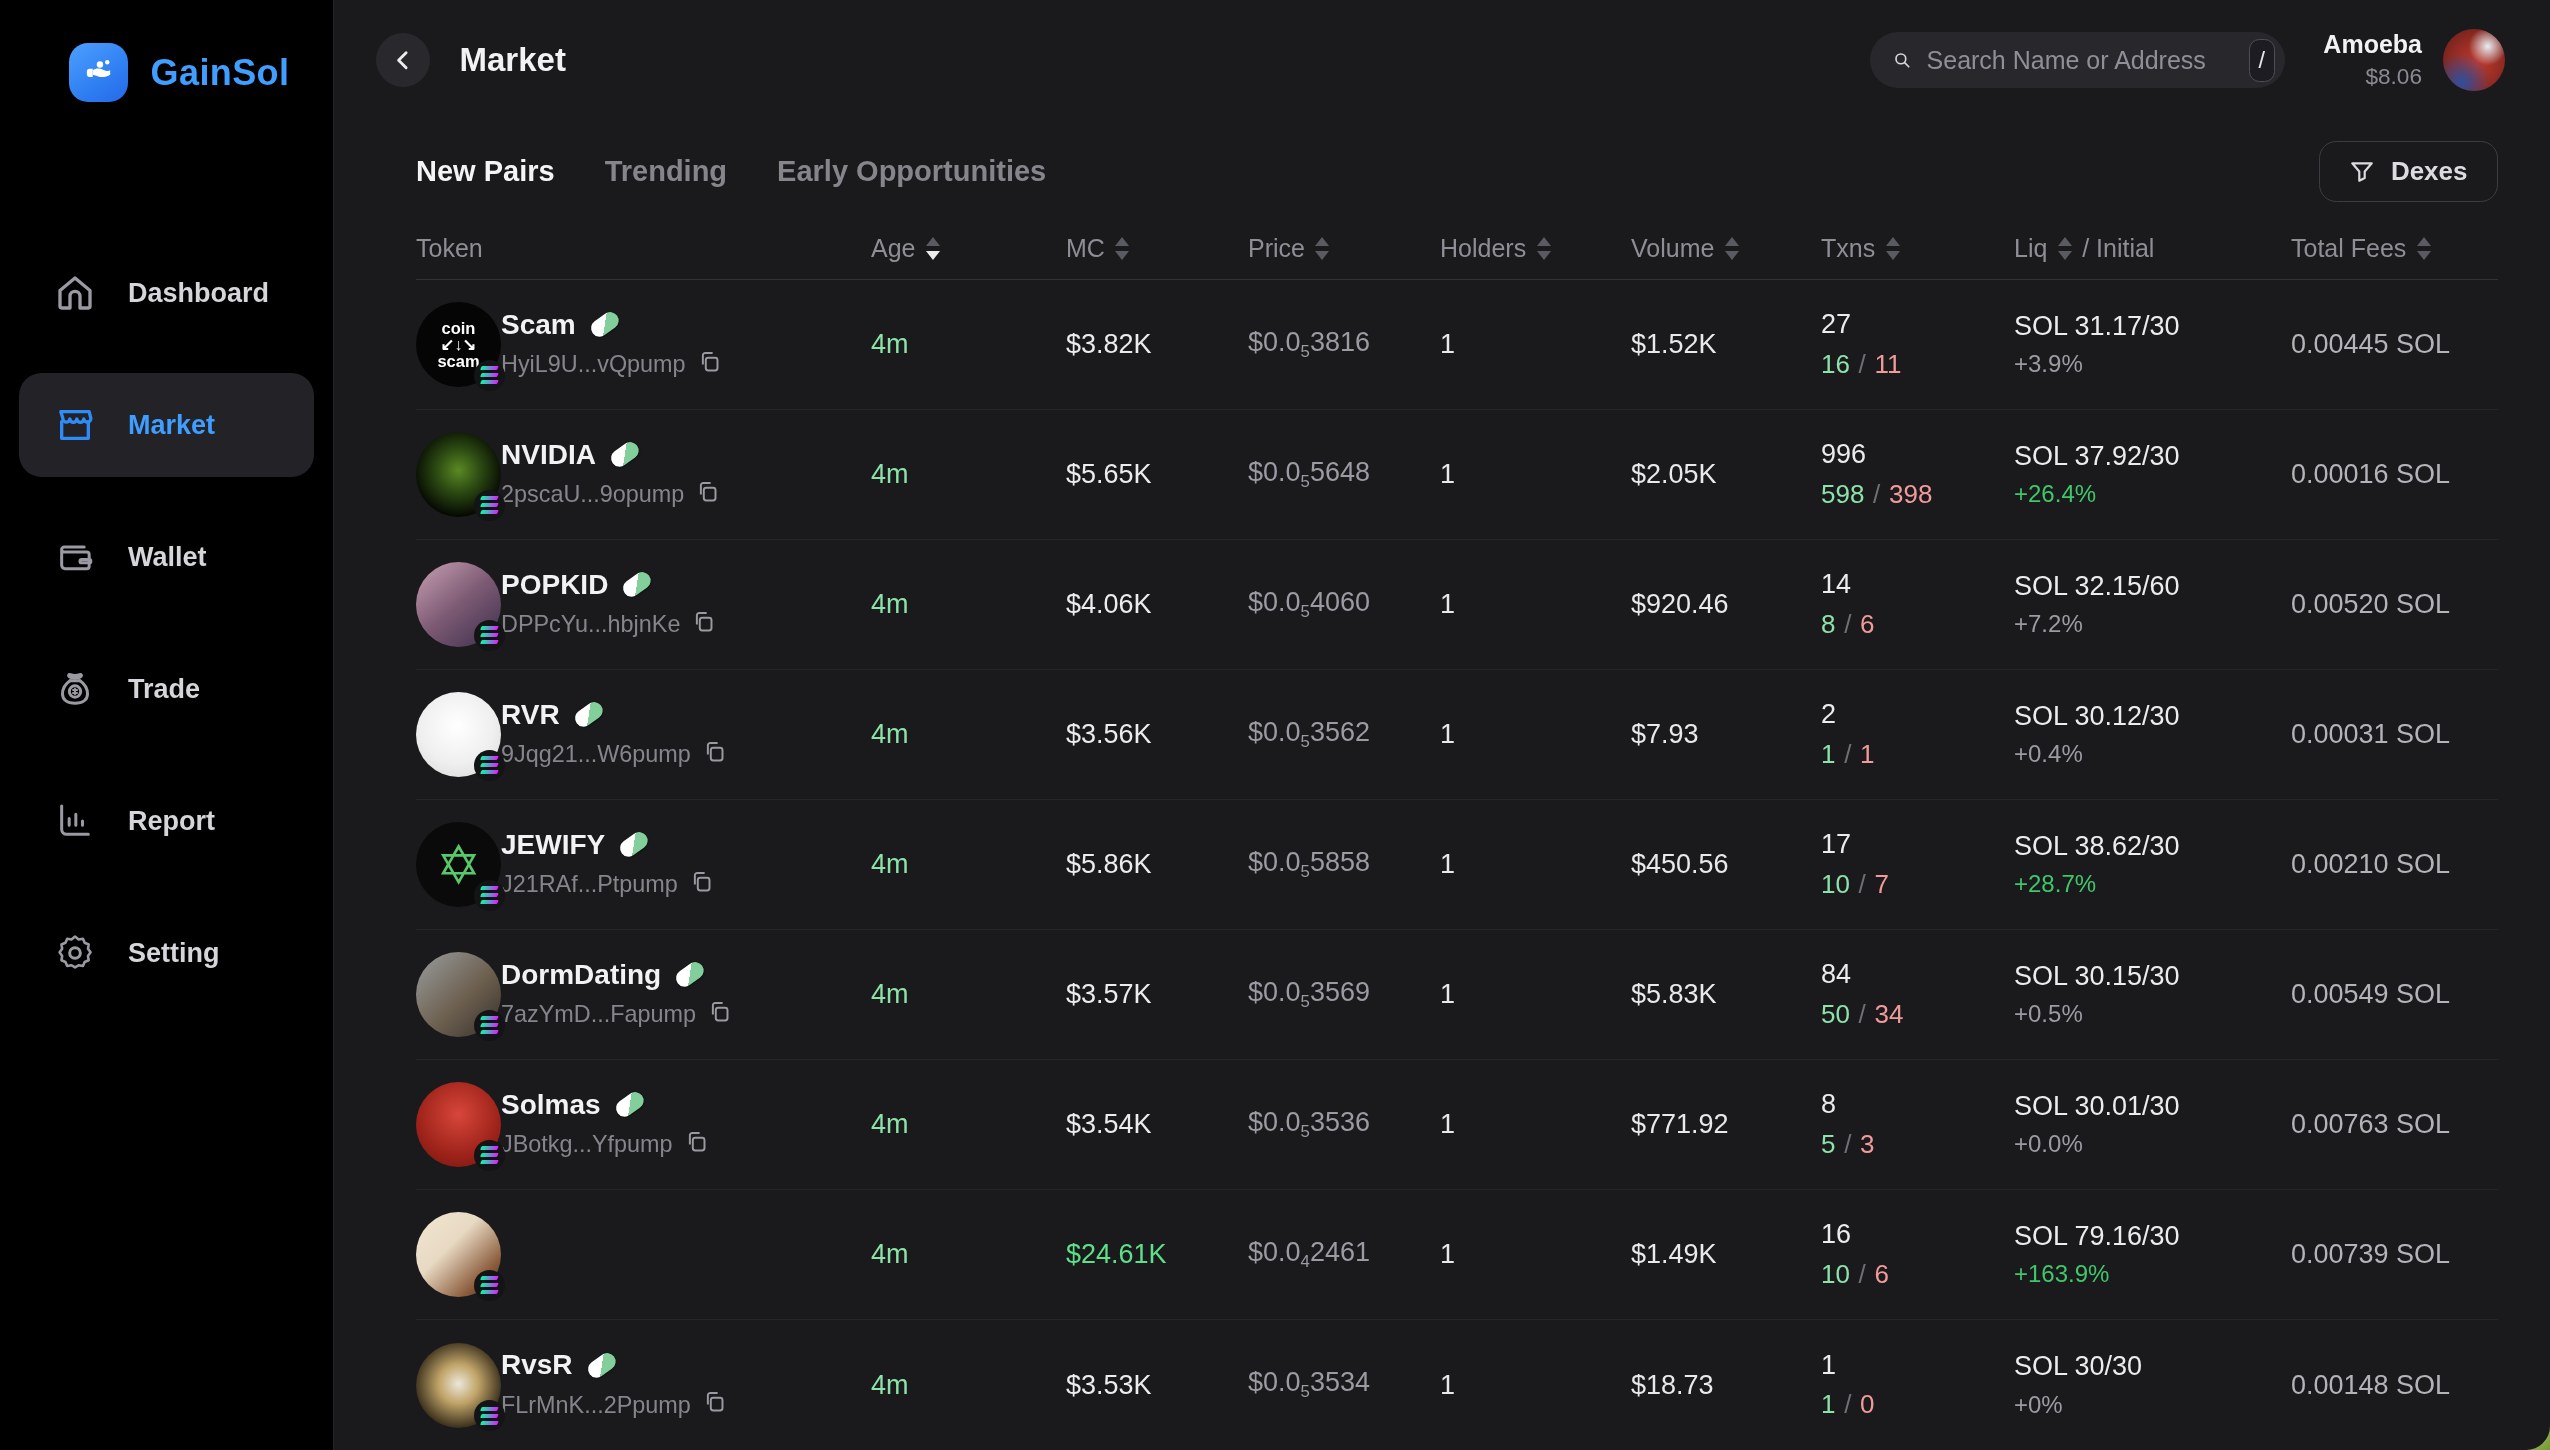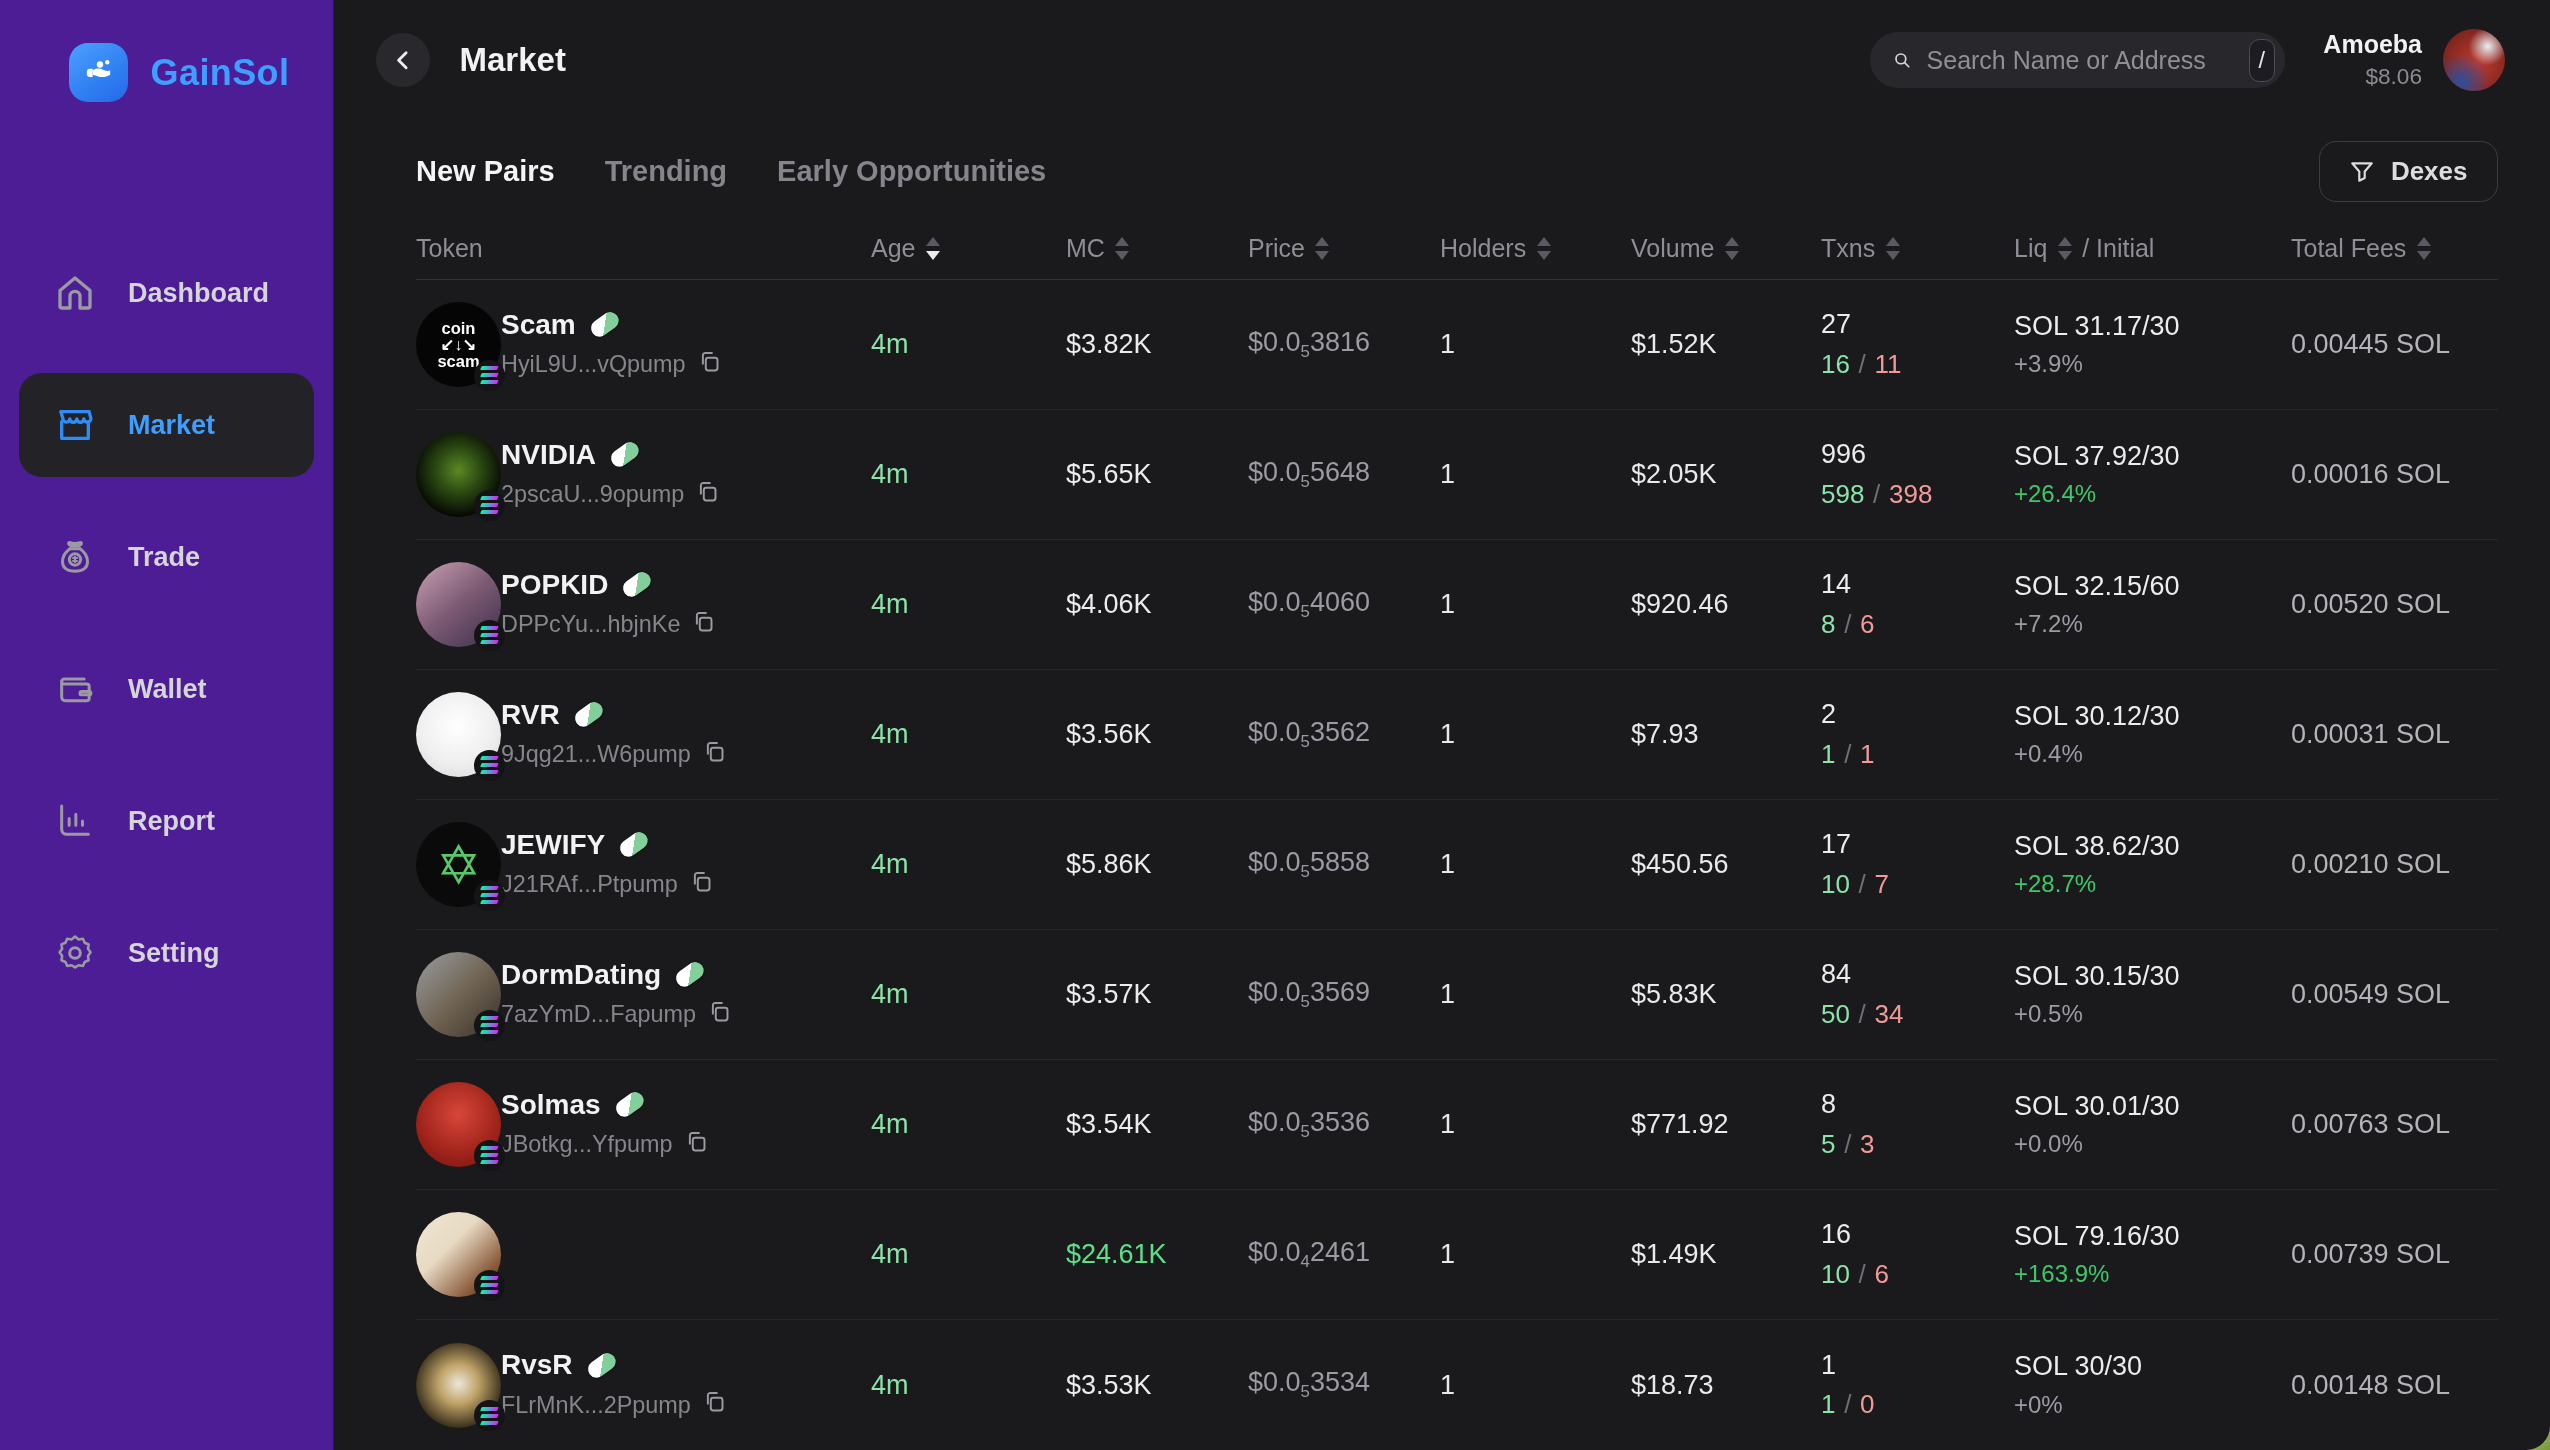--- a/index.html
+++ b/index.html
@@ -4,21 +4,21 @@
 <style>
   * { margin:0; padding:0; box-sizing:border-box; }
   html,body { background:#030303; font-family:"Liberation Sans", sans-serif; }
   #stage { position:relative; width:2550px; height:1450px; }
   .corner-leaf { position:absolute; right:-22.6px; bottom:-22.6px; width:75px; height:75px; border-radius:50%;
     background:radial-gradient(circle at 35% 35%, #c9d87a 0%, #7fa03f 45%, #46601f 100%); z-index:0; }
   #window { position:absolute; inset:0; display:flex; background:#1a1a1d; overflow:hidden;
     border-bottom-right-radius:24px; z-index:1; }
 
   
-  .sidebar { width:334px; min-width:334px; background:#4c1d95; border-right:0.9px solid #242428; padding:43px 19px 0 19px; }
+  .sidebar { width:334px; min-width:334px; background:#000000; border-right:0.9px solid #242428; padding:43px 19px 0 19px; }
   .logo-row { display:flex; align-items:center; gap:22.6px; padding-left:50px; margin-bottom:139px; }
   .logo-mark { width:59px; height:59px; border-radius:19px; background:linear-gradient(145deg,#4da0ff 0%,#2f7ff2 60%,#2668e8 100%);
     display:flex; align-items:center; justify-content:center; }
   .logo-mark svg { width:35px; height:35px; }
   .logo-text { font-size:36px; font-weight:700; color:#3f9eff; letter-spacing:0.4px; }
   .nav-item { display:flex; align-items:center; gap:33px; height:104px; padding-left:36px; border-radius:22.6px;
     color:#d6d6da; font-size:27px; font-weight:600; margin-bottom:28px; cursor:pointer; }
   .nav-item svg { width:40px; height:40px; stroke:#9a9aa2; }
   .nav-item.active { background:#232327; color:#3f9eff; }
   .nav-item.active svg { stroke:#2f8bf5; }
@@ -125,34 +125,34 @@
       </div>
       <div class="nav-item active">
         <svg viewBox="0 0 24 24" fill="none" stroke-width="2" stroke-linecap="round" stroke-linejoin="round">
             <path d="M4 10 V20 H20 V10"></path>
             <path d="M3.5 4 H20.5 L21.5 8 a2.1 2.1 0 0 1 -4.2 .3 a2.1 2.1 0 0 1 -4.2 0 a2.1 2.1 0 0 1 -4.2 0 a2.1 2.1 0 0 1 -4.2 -.3 Z"></path>
           </svg>
         <span>Market</span>
       </div>
       <div class="nav-item">
         <svg viewBox="0 0 24 24" fill="none" stroke-width="1.8" stroke-linecap="round" stroke-linejoin="round">
+            <path d="M4 7 V17 a2 2 0 0 0 2 2 H19 a1.5 1.5 0 0 0 1.5 -1.5 V10.5 A1.5 1.5 0 0 0 19 9 H5.5 A1.5 1.5 0 0 1 4 7.5 A1.5 1.5 0 0 1 5.5 6 H17.5"></path>
+            <path d="M16 13.5 h4.5 a1 1 0 0 1 0 2 H16 a1 1 0 0 1 0 -2 Z"></path>
+          </svg>
+        <span>Wallet</span>
+      </div>
+      <div class="nav-item">
+        <svg viewBox="0 0 24 24" fill="none" stroke-width="1.8" stroke-linecap="round" stroke-linejoin="round">
             <path d="M9 7 C6 9 4.5 12 4.5 15 C4.5 18.5 7.5 20.5 12 20.5 C16.5 20.5 19.5 18.5 19.5 15 C19.5 12 18 9 15 7"></path>
             <path d="M8.5 4.5 C10 5.8 14 5.8 15.5 4.5 C16.2 3.9 15.8 3 14.8 3.4 C13 4.1 11 4.1 9.2 3.4 C8.2 3 7.8 3.9 8.5 4.5 Z"></path>
             <path d="M9 7 L15 7"></path>
             <circle cx="12" cy="13.5" r="3.4"></circle>
             <path d="M12 11.8 v3.4 M10.8 12.6 h2.4 M10.8 14.4 h2.4" stroke-width="1.2"></path>
           </svg>
         <span>Trade</span>
-      </div>
-      <div class="nav-item">
-        <svg viewBox="0 0 24 24" fill="none" stroke-width="1.8" stroke-linecap="round" stroke-linejoin="round">
-            <path d="M4 7 V17 a2 2 0 0 0 2 2 H19 a1.5 1.5 0 0 0 1.5 -1.5 V10.5 A1.5 1.5 0 0 0 19 9 H5.5 A1.5 1.5 0 0 1 4 7.5 A1.5 1.5 0 0 1 5.5 6 H17.5"></path>
-            <path d="M16 13.5 h4.5 a1 1 0 0 1 0 2 H16 a1 1 0 0 1 0 -2 Z"></path>
-          </svg>
-        <span>Wallet</span>
       </div>
       <div class="nav-item">
         <svg viewBox="0 0 24 24" fill="none" stroke-width="1.8" stroke-linecap="round" stroke-linejoin="round">
             <path d="M4 3 V17 a3 3 0 0 0 3 3 H20"></path>
             <path d="M8.5 14.5 V10.5 M12.5 14.5 V8 M16.5 14.5 V12"></path>
           </svg>
         <span>Report</span>
       </div>
       <div class="nav-item">
         <svg viewBox="0 0 24 24" fill="none" stroke-width="1.8" stroke-linecap="round" stroke-linejoin="round">

